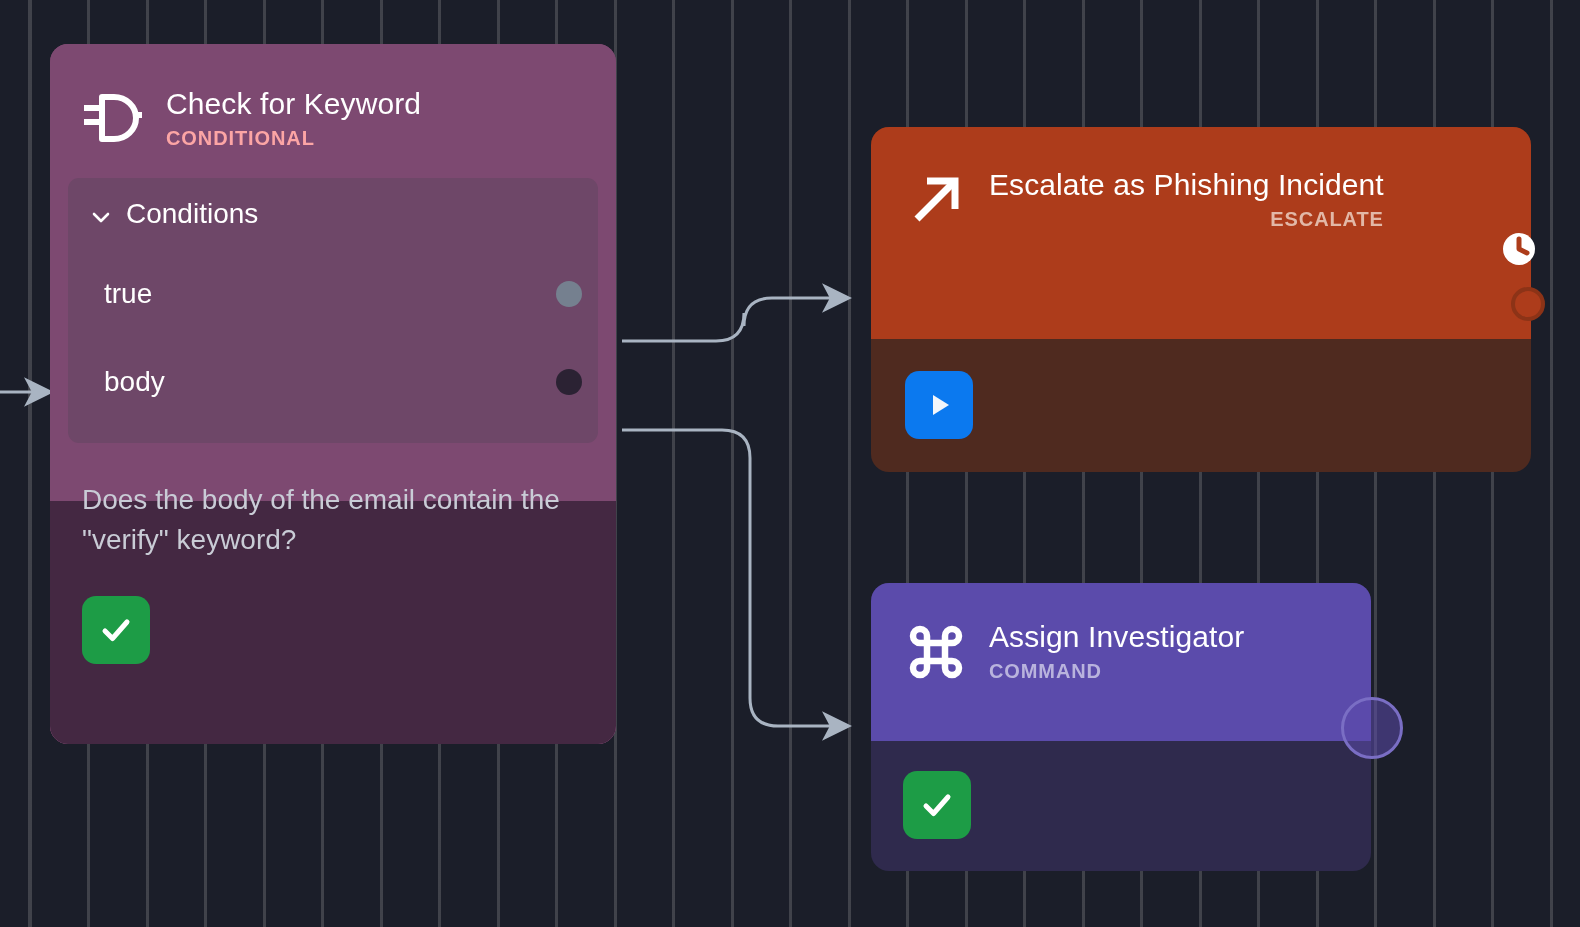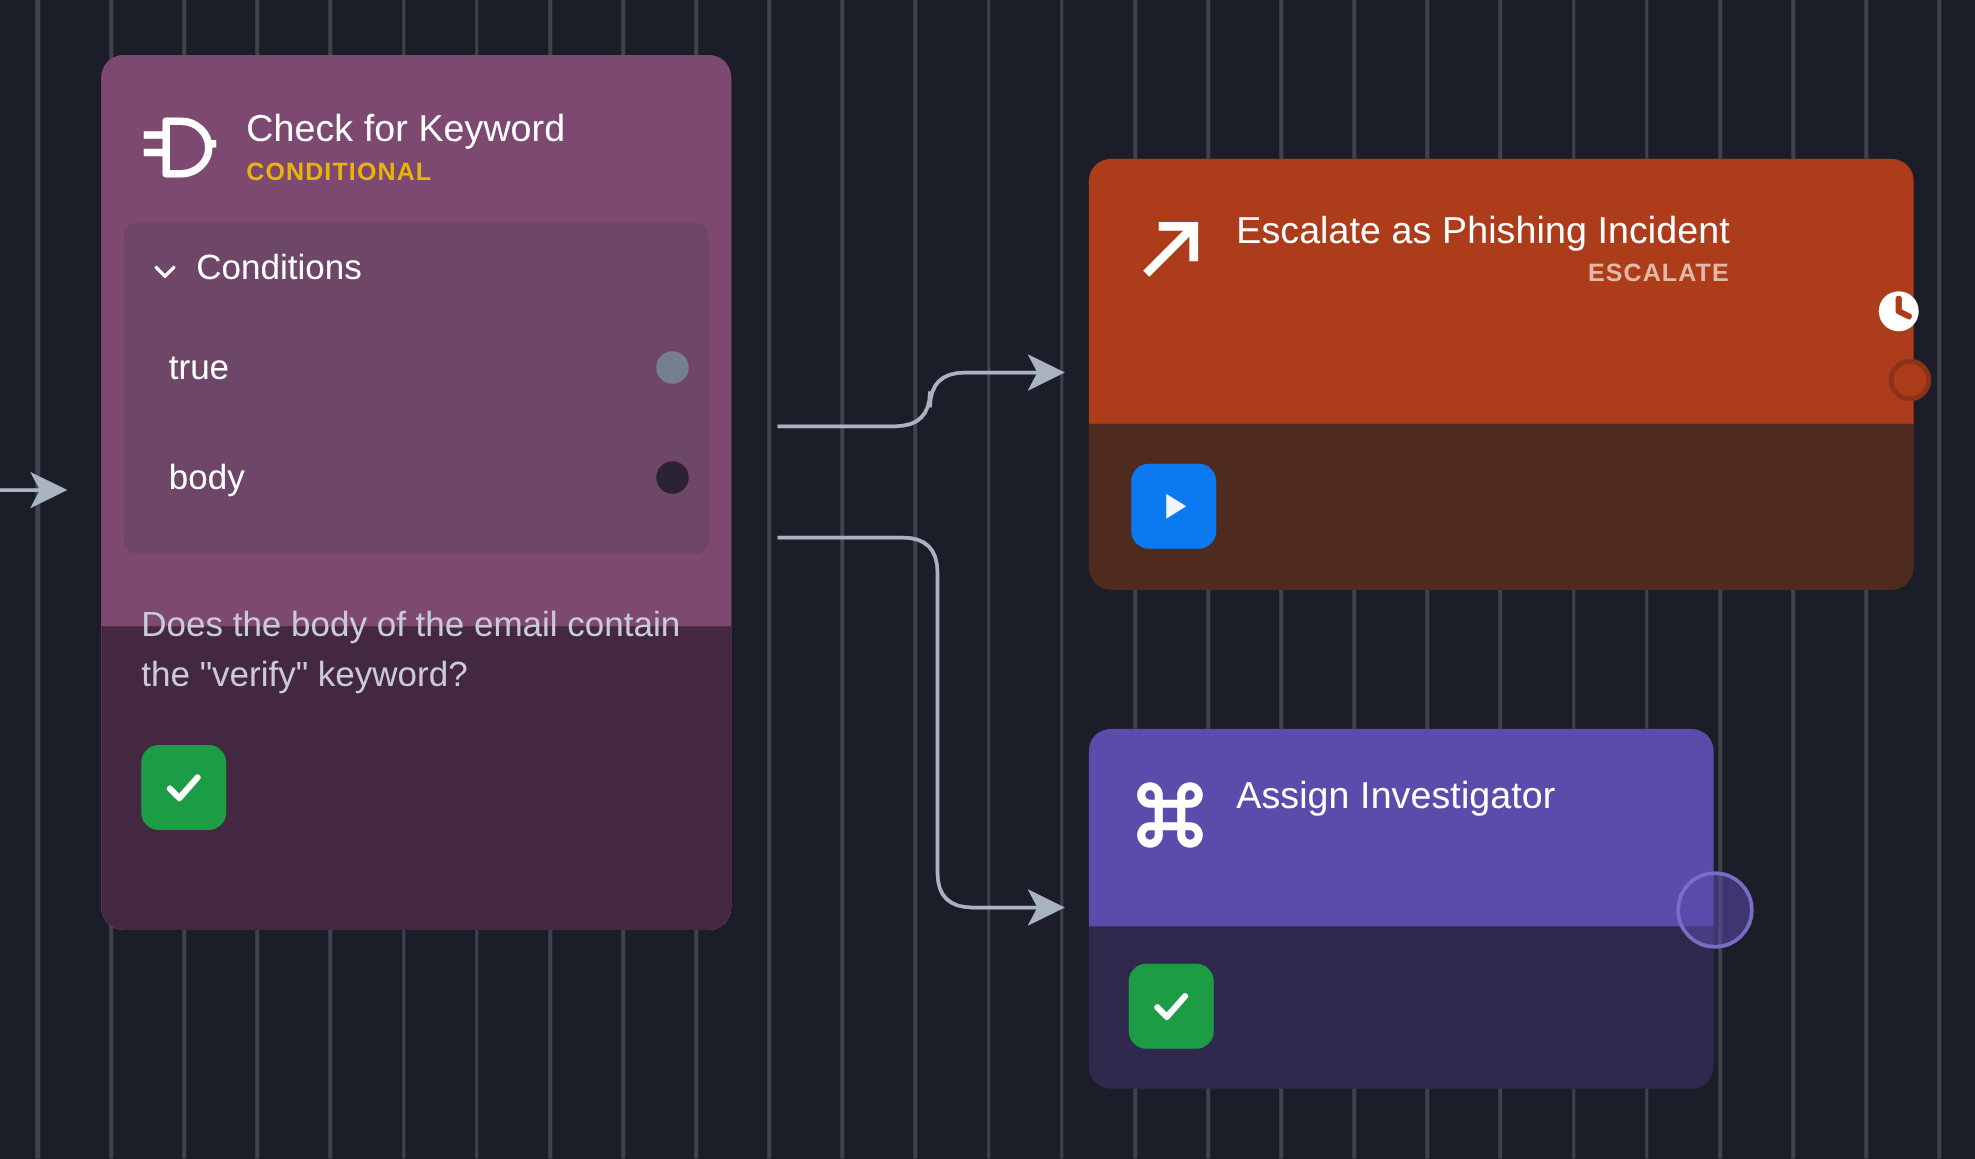--- a/index.html
+++ b/index.html
@@ -72,28 +72,28 @@
   }
   .node-kind {
     margin-top: 6px;
     font-size: 20px;
     font-weight: 700;
     letter-spacing: .9px;
   }
 
   
   #node-conditional {
-    left: 81px; top: 44px;
-    width: 504px; height: 700px;
+    left: 50px; top: 44px;
+    width: 566px; height: 700px;
     background: #7d4971;
     border-radius: 18px;
   }
   #node-conditional .node-inner { background: #7d4971; }
   #node-conditional .node-head { padding: 38px 26px 18px 32px; }
-  #node-conditional .node-kind { color: #eab308; }
+  #node-conditional .node-kind { color: #fca5a5; }
 
   .conditions-panel {
     position: relative;
     margin: 10px 18px 0 18px;
     background: #6e4768;
     border-radius: 11px;
     padding: 20px 22px 24px 22px;
     height: 265px;
   }
   .conditions-header {
@@ -347,20 +347,21 @@
               <rect x="20" y="20" width="18" height="18"></rect>
               <path d="M20 20 L20 13 A7 7 0 1 0 13 20 Z"></path>
               <path d="M38 20 L38 13 A7 7 0 1 1 45 20 Z"></path>
               <path d="M20 38 L20 45 A7 7 0 1 1 13 38 Z"></path>
               <path d="M38 38 L38 45 A7 7 0 1 0 45 38 Z"></path>
             </g>
           </svg>
         </div>
         <div class="node-titles">
           <div class="node-title">Assign Investigator</div>
+          <div class="node-kind">COMMAND</div>
         </div>
       </div>
 
       <div id="cmd-body">
         <div class="chip green">
           <svg width="36" height="36" viewBox="0 0 36 36" xmlns="http://www.w3.org/2000/svg">
             <path d="M7 19 L14.5 26.5 L29 10" fill="none" stroke="#ffffff" stroke-width="5" stroke-linecap="round" stroke-linejoin="round"></path>
           </svg>
         </div>
       </div>

